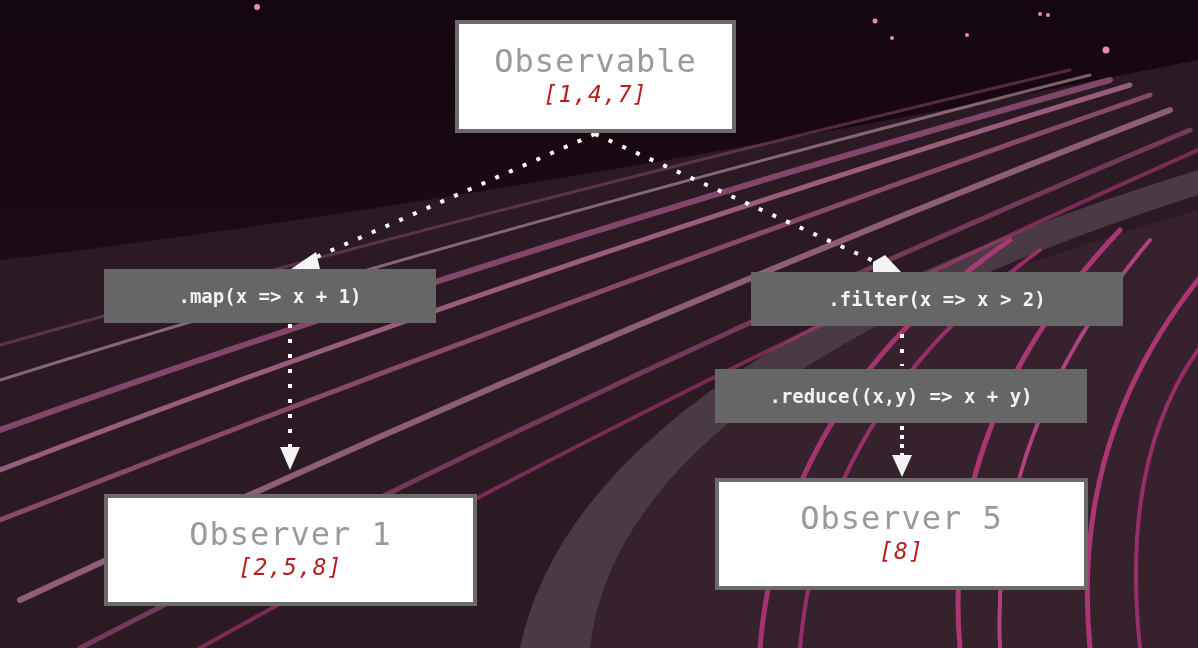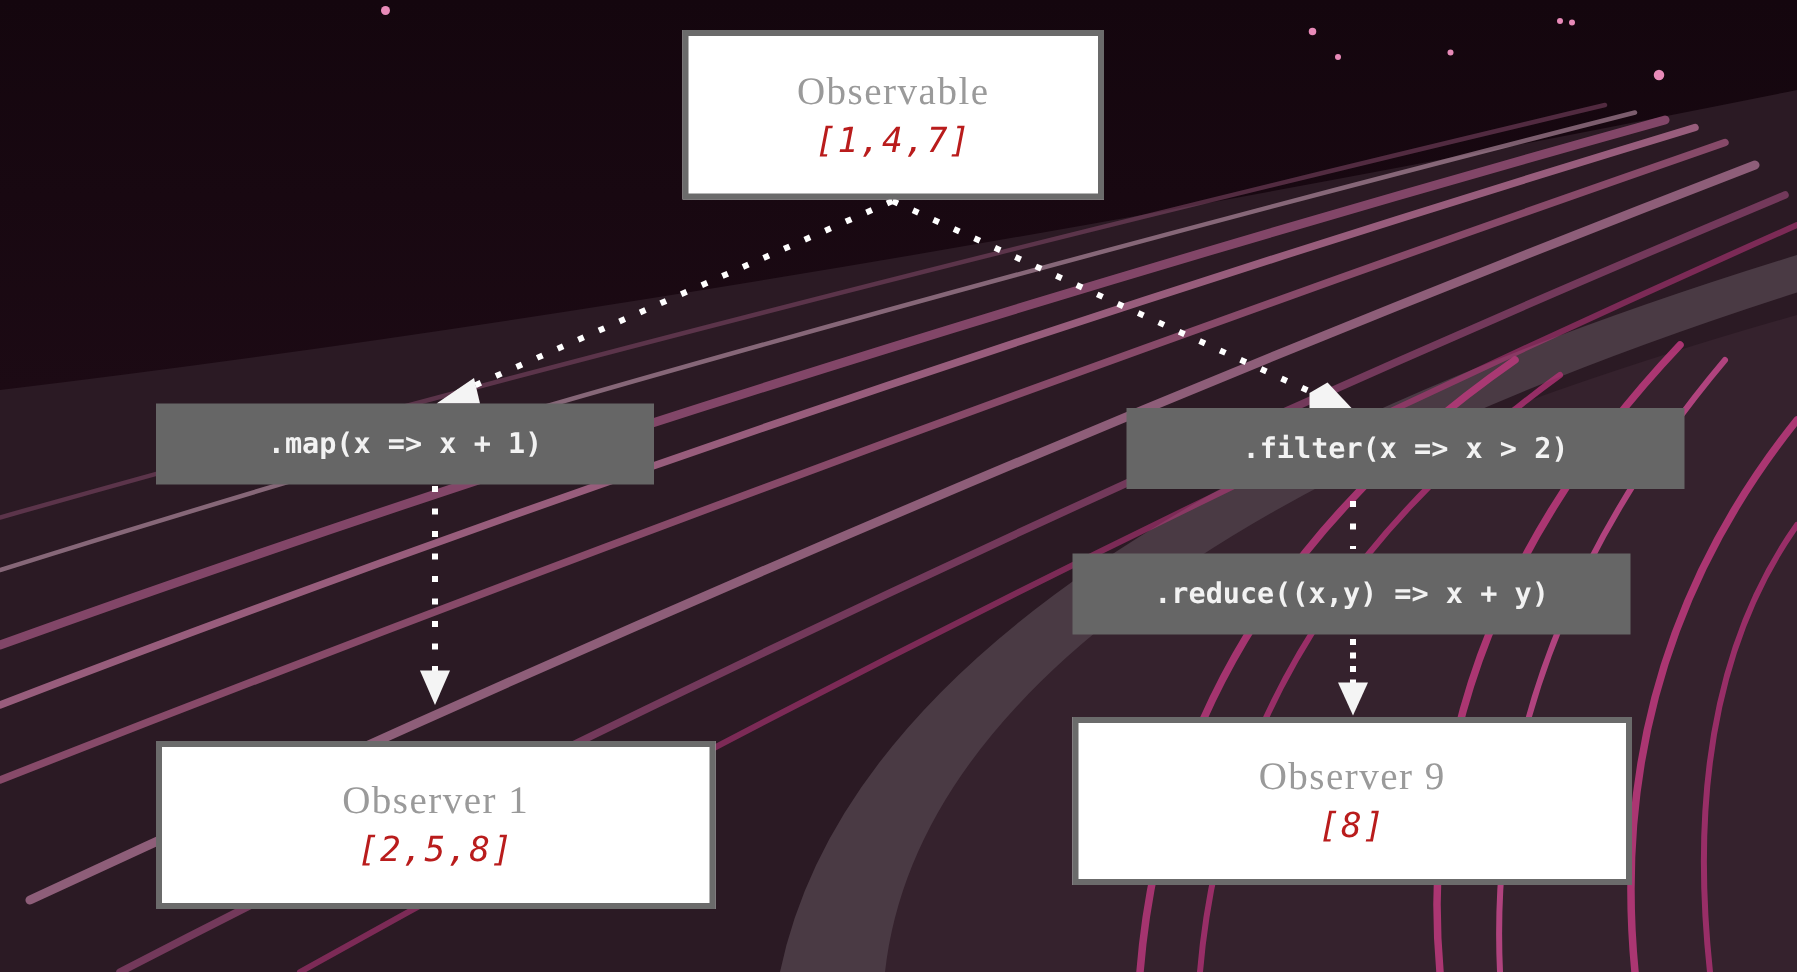--- a/index.html
+++ b/index.html
@@ -7,21 +7,21 @@
       width: 1198px; height: 648px; overflow: hidden; position: relative;
       background: #1a0812;
       font-family: "DejaVu Sans Mono", "Liberation Mono", monospace;
     }
     .bg { position: absolute; inset: 0; }
     .box {
       position: absolute; box-sizing: border-box;
       background: #ffffff; border: 4px solid #6b6b6b;
       display: flex; flex-direction: column; align-items: center; justify-content: center;
     }
-    .box .title { color: #9a9a9a; font-size: 26px; letter-spacing: 1px; line-height: 34px; font-family: Liberation Serif, serif; }
+    .box .title { color: #9a9a9a; font-size: 32px; letter-spacing: 1px; line-height: 34px; }
     .box .value { color: #b91c1c; font-size: 23px; letter-spacing: 1px; line-height: 32px; font-style: italic; }
     .op {
       position: absolute; box-sizing: border-box;
       background: #666666;
       color: #f2f2f2; font-size: 19px; font-weight: bold;
       display: flex; align-items: center; justify-content: center;
     }
     svg.overlay { position: absolute; left: 0; top: 0; }
   </style>
 </head>
@@ -107,15 +107,15 @@
 <div class="op" style="left:715px; top:369px; width:372px; height:54px;">
   <span>.reduce((x,y) =&gt; x + y)</span>
 </div>
 
 <div class="box" style="left:104px; top:471px; width:373px; height:112px;margin-top:23px;">
   <span class="title">Observer 1</span>
   <span class="value">[2,5,8]</span>
 </div>
 
 <div class="box" style="left:715px; top:478px; width:373px; height:112px;">
-  <span class="title">Observer 9</span>
+  <span class="title">Observer 5</span>
   <span class="value">[8]</span>
 </div>
 
 </body></html>

